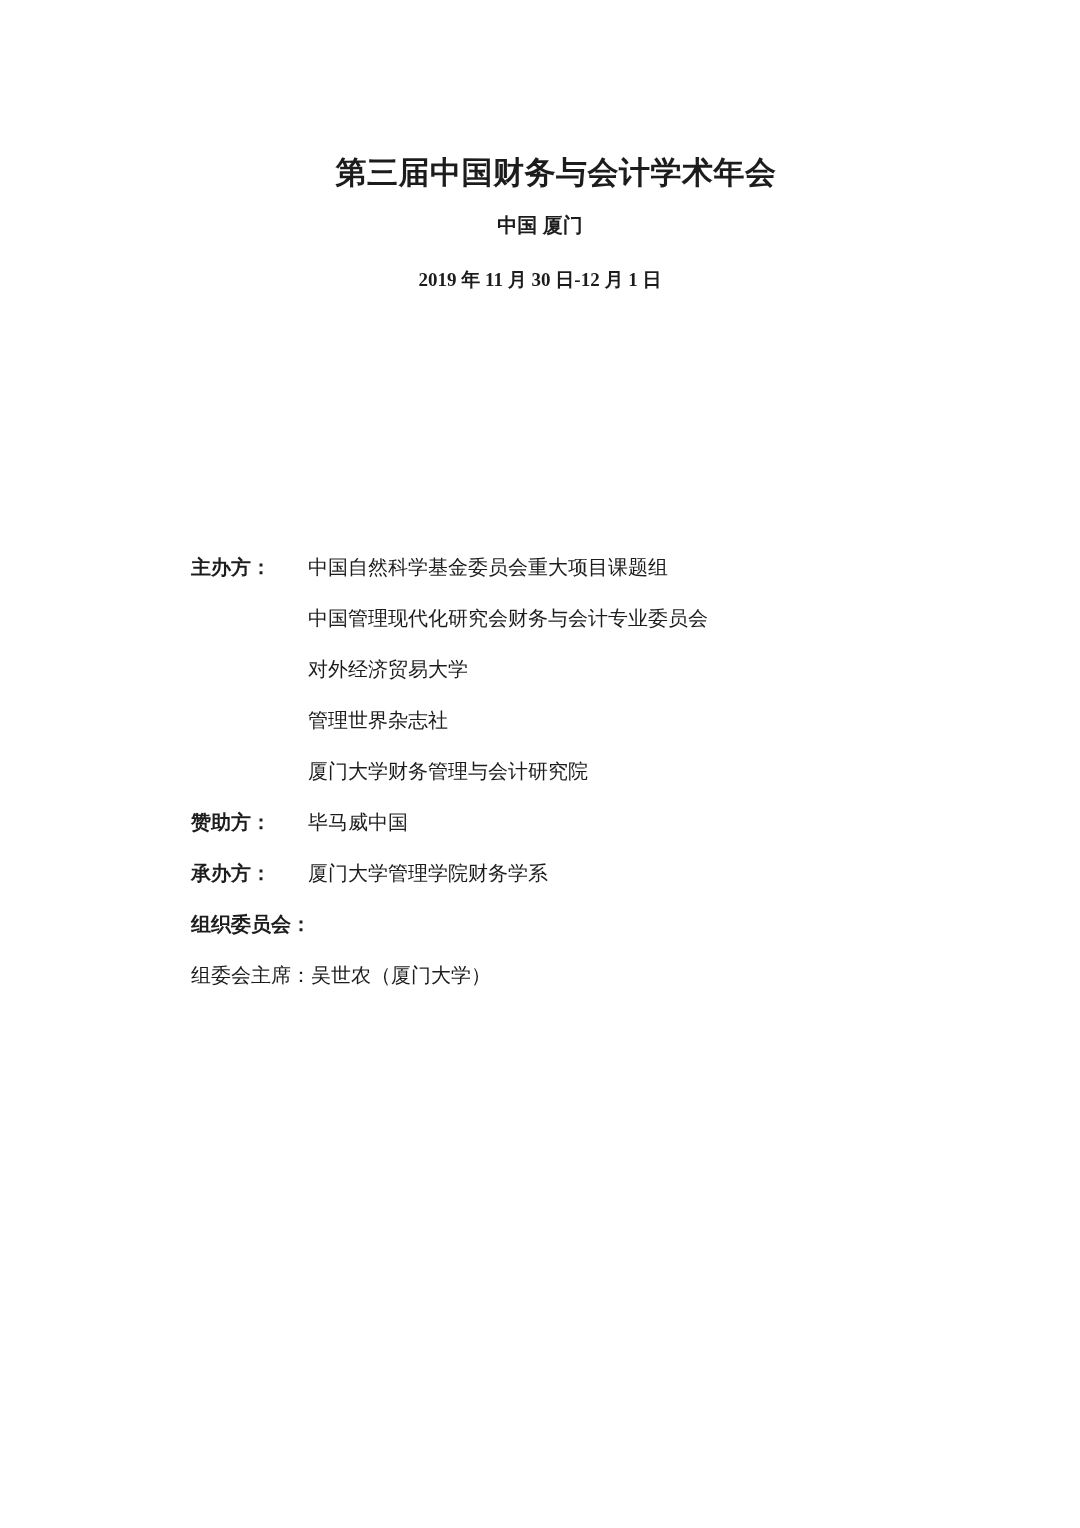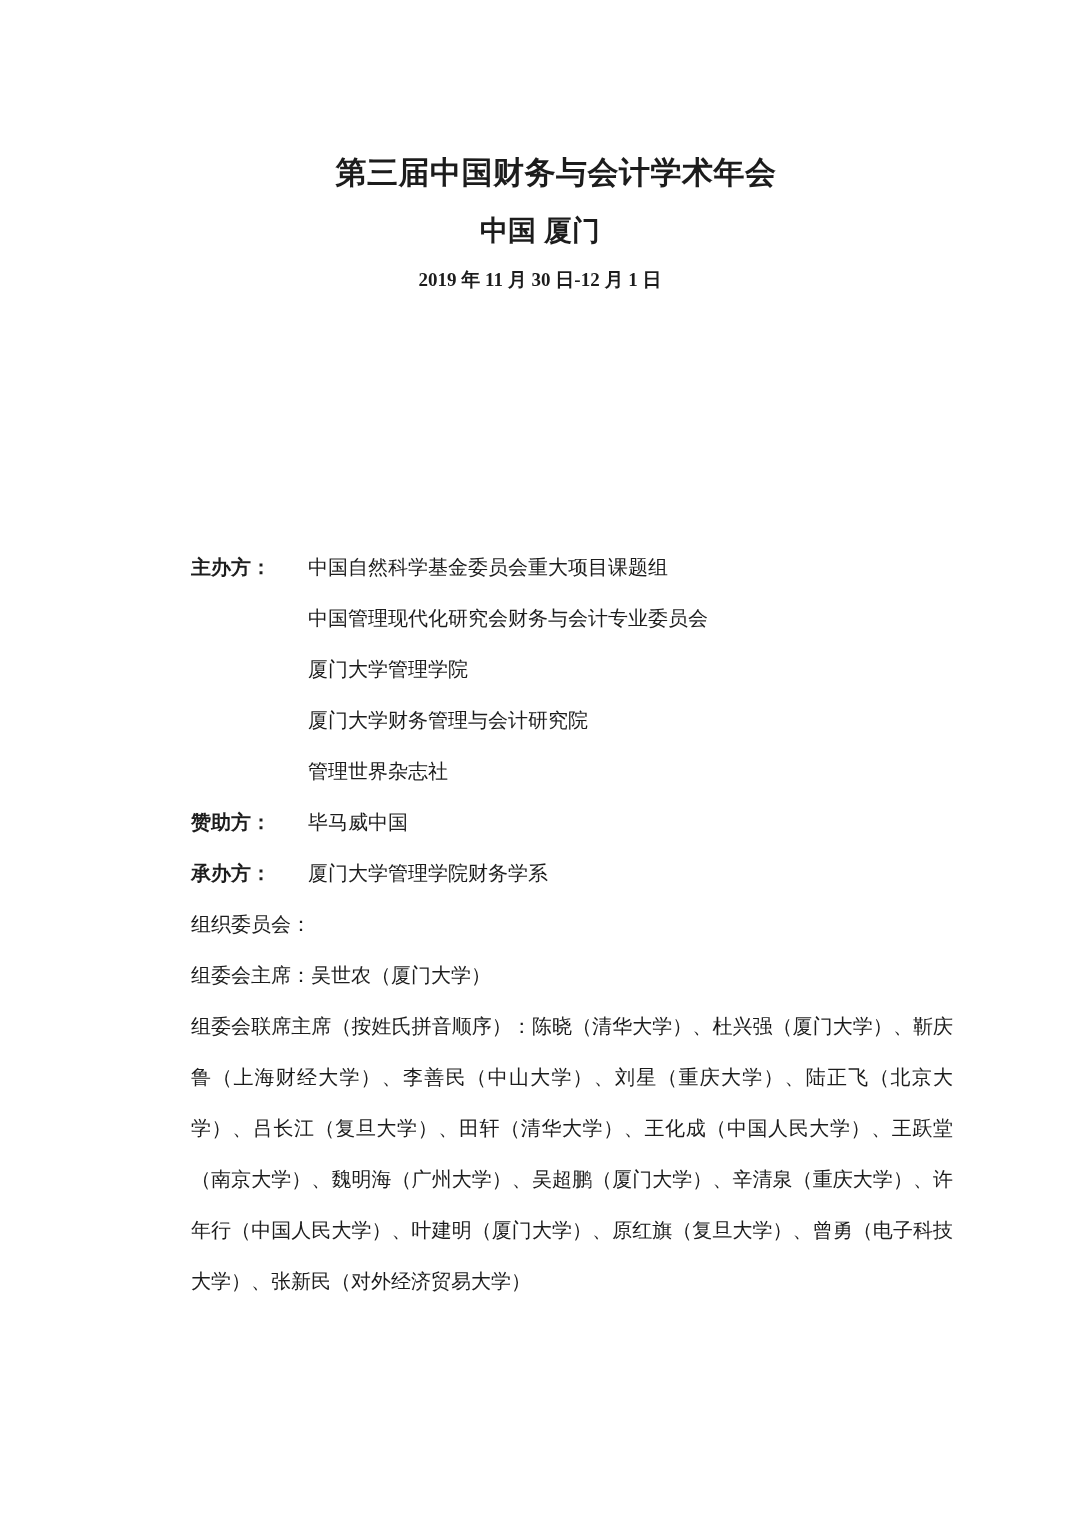--- a/index.html
+++ b/index.html
@@ -27,21 +27,21 @@
     font-size: 31px;
     font-weight: 700;
     letter-spacing: 0.5px;
   }
   .doc-location {
     position: absolute;
     top: 212px;
     left: 0;
     width: 100%;
     text-align: center;
-    font-size: 28px;
+    font-size: 20px;
     font-weight: 700;
   }
   .doc-date {
     position: absolute;
     top: 267px;
     left: 0;
     width: 100%;
     text-align: center;
     font-size: 19px;
     font-weight: 700;
@@ -63,21 +63,21 @@
   .kv-label {
     flex: 0 0 117px;
     width: 117px;
     font-weight: 700;
     white-space: nowrap;
   }
   .kv-value {
     flex: 1;
   }
   .section-heading {
-    font-weight: 400;
+    font-weight: 700;
   }
   .body-line {
     font-weight: 400;
   }
   .co-chairs {
     margin: 0;
     text-align: justify;
     text-align-last: left;
     font-weight: 400;
   }
@@ -93,37 +93,36 @@
 
   <div class="doc-date">2019 年 11 月 30 日-12 月 1 日</div>
 
   <div class="content">
 
     <div class="kv-row">
       <div class="kv-label">主办方：</div>
       <div class="kv-value">
         <div class="body-line">中国自然科学基金委员会重大项目课题组</div>
         <div class="body-line">中国管理现代化研究会财务与会计专业委员会</div>
-        <div class="body-line">厦门大学管理学院</div>
+        <div class="body-line">对外经济贸易大学</div>
+        <div class="body-line">管理世界杂志社</div>
         <div class="body-line">厦门大学财务管理与会计研究院</div>
-        <div class="body-line">管理世界杂志社</div>
       </div>
     </div>
 
     <div class="kv-row">
       <div class="kv-label">赞助方：</div>
       <div class="kv-value body-line">毕马威中国</div>
     </div>
 
     <div class="kv-row">
       <div class="kv-label">承办方：</div>
       <div class="kv-value body-line">厦门大学管理学院财务学系</div>
     </div>
 
     <div class="section-heading">组织委员会：</div>
 
     <div class="body-line">组委会主席：吴世农（厦门大学）</div>
 
-    <p class="co-chairs">组委会联席主席（按姓氏拼音顺序）：陈晓（清华大学）、杜兴强（厦门大学）、靳庆鲁（上海财经大学）、李善民（中山大学）、刘星（重庆大学）、陆正飞（北京大学）、吕长江（复旦大学）、田轩（清华大学）、王化成（中国人民大学）、王跃堂（南京大学）、魏明海（广州大学）、吴超鹏（厦门大学）、辛清泉（重庆大学）、许年行（中国人民大学）、叶建明（厦门大学）、原红旗（复旦大学）、曾勇（电子科技大学）、张新民（对外经济贸易大学）</p>
 
 
   </div>
 </div>
 
 </body></html>

